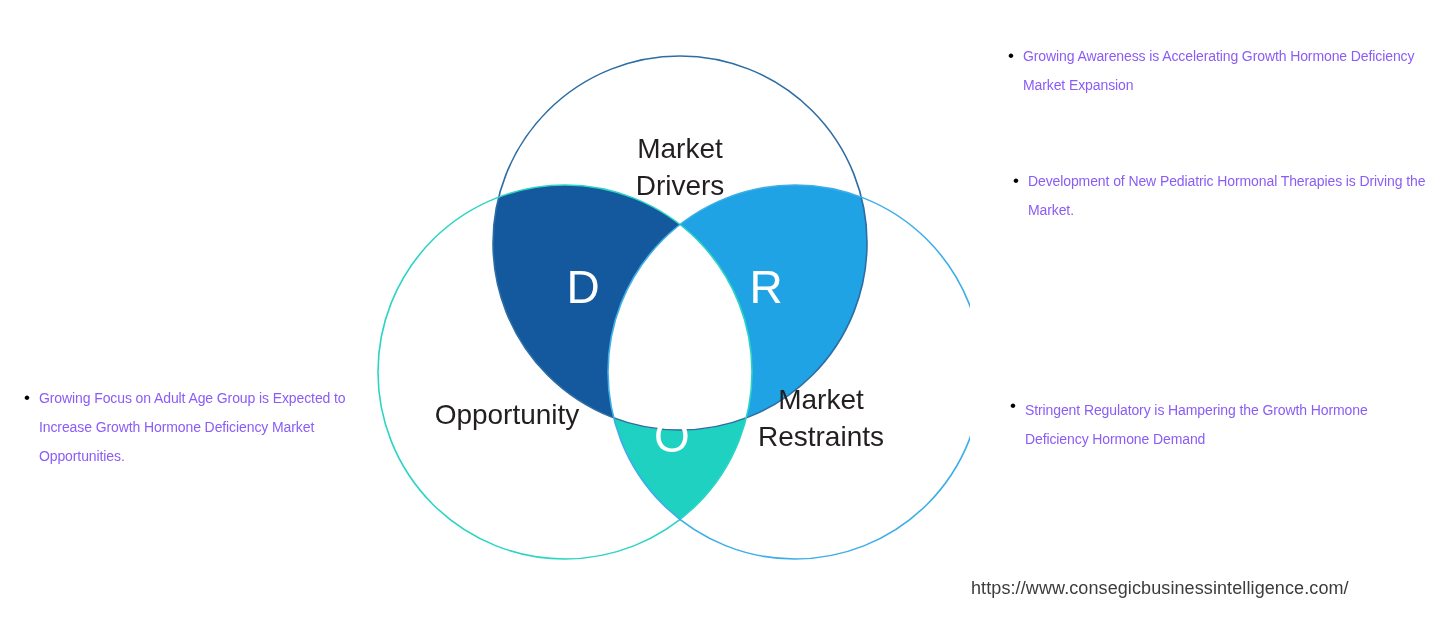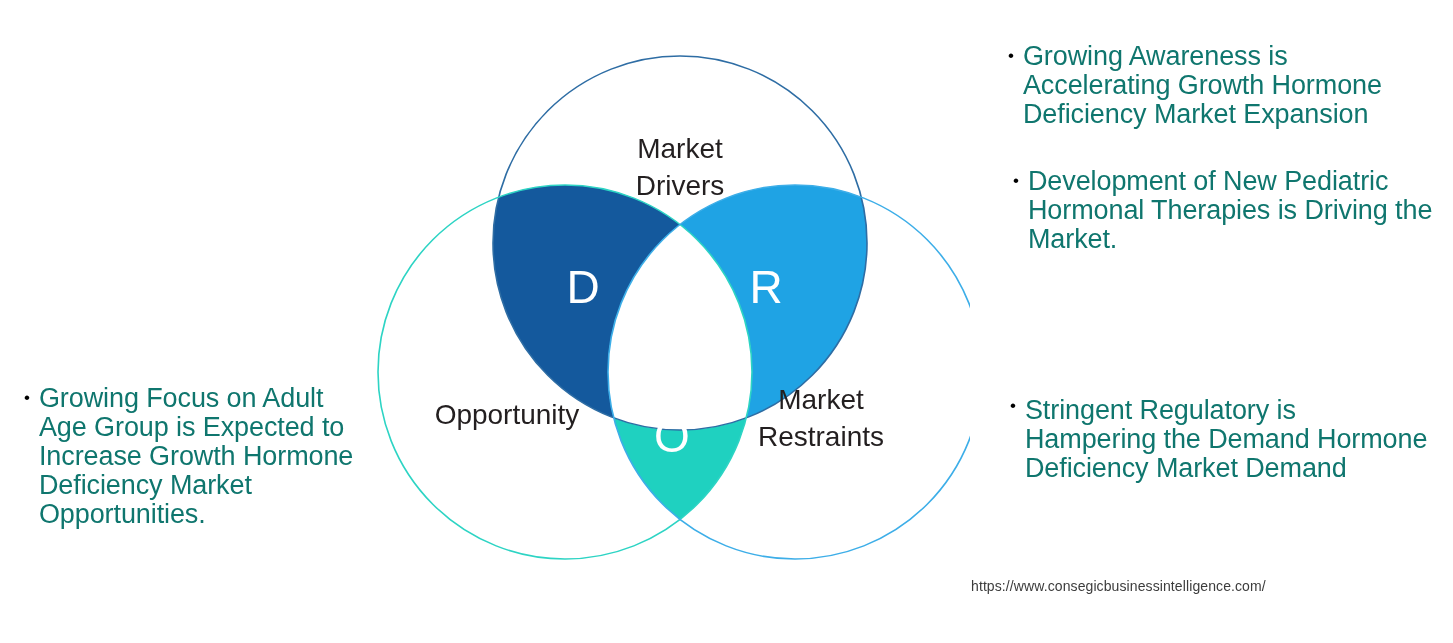--- a/index.html
+++ b/index.html
@@ -22,23 +22,23 @@
     align-items: flex-start;
   }
   .bullet-dot {
     flex: 0 0 auto;
     font-size: 20px;
     line-height: 1;
     color: #000000;
     margin-right: 9px;
   }
   .bullet-text {
-    font-size: 27px;
+    font-size: 14px;
     line-height: 29px;
-    color: #0f766e;
+    color: #8b5cf6;
     font-weight: 400;
     letter-spacing: -0.1px;
   }
 
   #bullet-left {
     left: 24px;
     top: 384px;
     width: 340px;
   }
   #bullet-left .bullet-dot { margin-top: 5px; font-size: 17px; }
@@ -86,21 +86,21 @@
     font-family: "Liberation Sans", sans-serif;
     font-size: 46px;
     fill: #ffffff;
   }
 
   
   #source-url {
     position: absolute;
     left: 971px;
     top: 578px;
-    font-size: 14px;
+    font-size: 18px;
     color: #3c3c3c;
     letter-spacing: 0.1px;
     white-space: nowrap;
   }
 </style>
 </head>
 <body>
 
 <div id="venn-diagram">
   <svg id="venn-svg" viewBox="0 0 595 530" xmlns="http://www.w3.org/2000/svg">
@@ -169,16 +169,16 @@
   <span class="bullet-text">Growing Awareness is Accelerating Growth Hormone Deficiency Market Expansion</span>
 </div>
 
 <div class="bullet-block" id="bullet-mid-right">
   <span class="bullet-dot">•</span>
   <span class="bullet-text">Development of New Pediatric Hormonal Therapies is Driving the Market.</span>
 </div>
 
 <div class="bullet-block" id="bullet-bottom-right">
   <span class="bullet-dot">•</span>
-  <span class="bullet-text">Stringent Regulatory is Hampering the Demand Hormone Deficiency Market Demand</span>
+  <span class="bullet-text">Stringent Regulatory is Hampering the Growth Hormone Deficiency Hormone Demand</span>
 </div>
 
 <div id="source-url">https://www.consegicbusinessintelligence.com/</div>
 
 </body></html>

